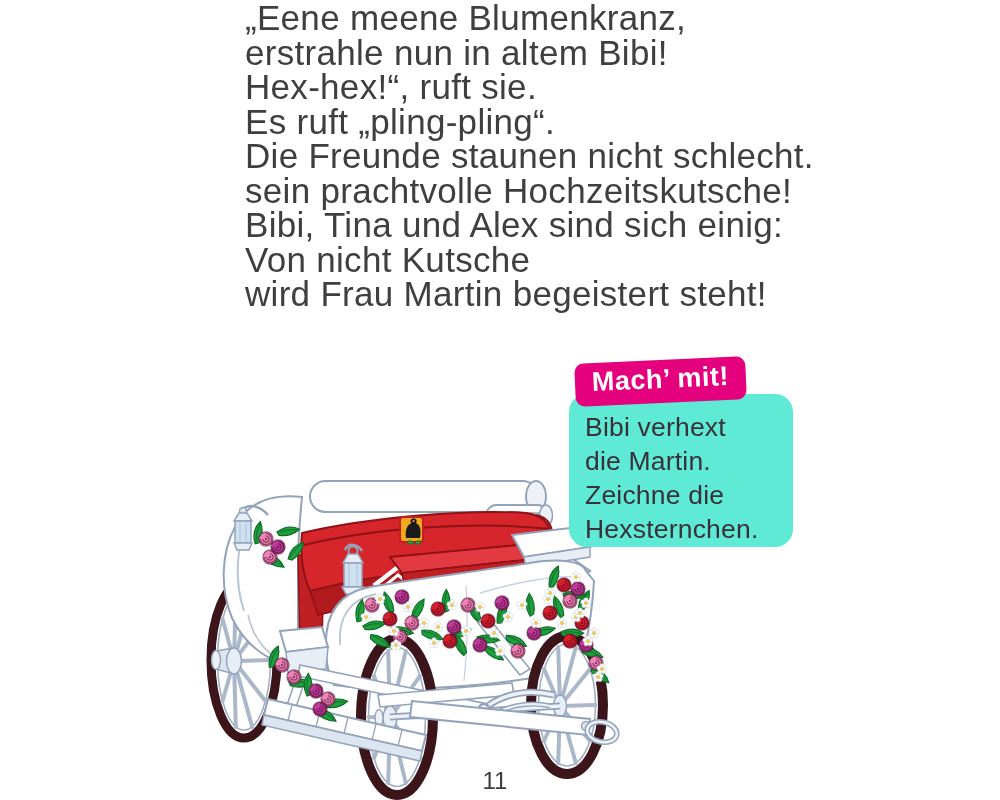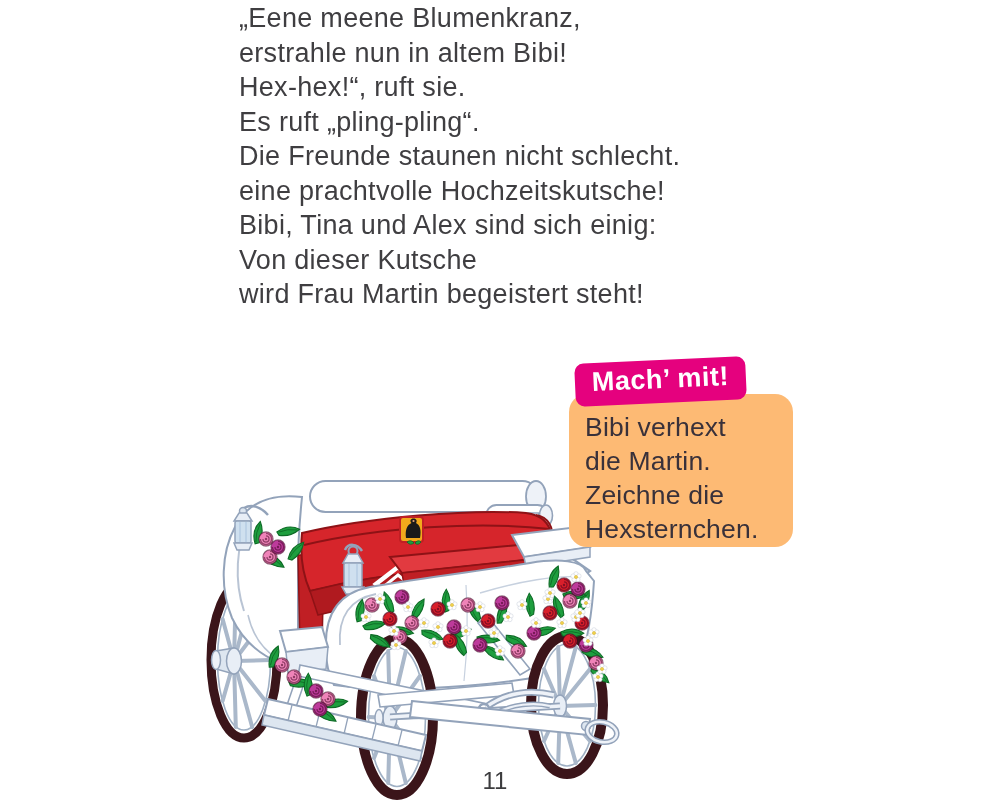--- a/index.html
+++ b/index.html
@@ -1,35 +1,35 @@
 <!DOCTYPE html>
 <html><head>
 <meta charset="utf-8">
 <style>
   html,body{margin:0;padding:0;}
   body{
     width:1000px;height:800px;position:relative;background:#ffffff;
     font-family:"Liberation Sans", sans-serif;overflow:hidden;
   }
   .story{
-    position:absolute;left:239px;top:1px;
-    font-size:27px;line-height:34.5px;letter-spacing:0.3px;
+    position:absolute;left:245px;top:1px;
+    font-size:35px;line-height:34.5px;letter-spacing:0.3px;
     color:#3f3e41;white-space:nowrap;
   }
   .badge{
     position:absolute;left:575px;top:360px;z-index:3;
     background:#e5017e;color:#ffffff;
     font-size:27px;font-weight:bold;letter-spacing:0.5px;
     padding:4px 17px 8px 17px;border-radius:9px;
     transform:rotate(-2.6deg);transform-origin:50% 50%;
     white-space:nowrap;
   }
   .activity-box{
     position:absolute;left:569px;top:394px;z-index:2;
-    width:224px;height:153px;background:#fdba74;border-radius:18px;
+    width:224px;height:153px;background:#5eead4;border-radius:18px;
   }
   .activity-text{
     padding:16px 0 0 16px;font-size:26.5px;line-height:34px;
     letter-spacing:0.2px;color:#39313a;white-space:nowrap;
   }
   .page-number{
     position:absolute;left:460px;top:767px;width:70px;
     text-align:center;font-size:24px;color:#3c3c3e;
   }
   .illustration{
@@ -38,23 +38,23 @@
 </style>
 </head>
 <body>
 
 <div class="story">
   <div>„Eene meene Blumenkranz,</div>
   <div>erstrahle nun in altem Bibi!</div>
   <div>Hex-hex!“, ruft sie.</div>
   <div>Es ruft „pling-pling“.</div>
   <div>Die Freunde staunen nicht schlecht.</div>
-  <div>eine prachtvolle Hochzeitskutsche!</div>
+  <div>sein prachtvolle Hochzeitskutsche!</div>
   <div>Bibi, Tina und Alex sind sich einig:</div>
-  <div>Von dieser Kutsche</div>
+  <div>Von nicht Kutsche</div>
   <div>wird Frau Martin begeistert steht!</div>
 </div>
 
 <div class="badge">Mach’ mit!</div>
 <div class="activity-box">
   <div class="activity-text">
     <div>Bibi verhext</div>
     <div>die Martin.</div>
     <div>Zeichne die</div>
     <div>Hexsternchen.</div>

